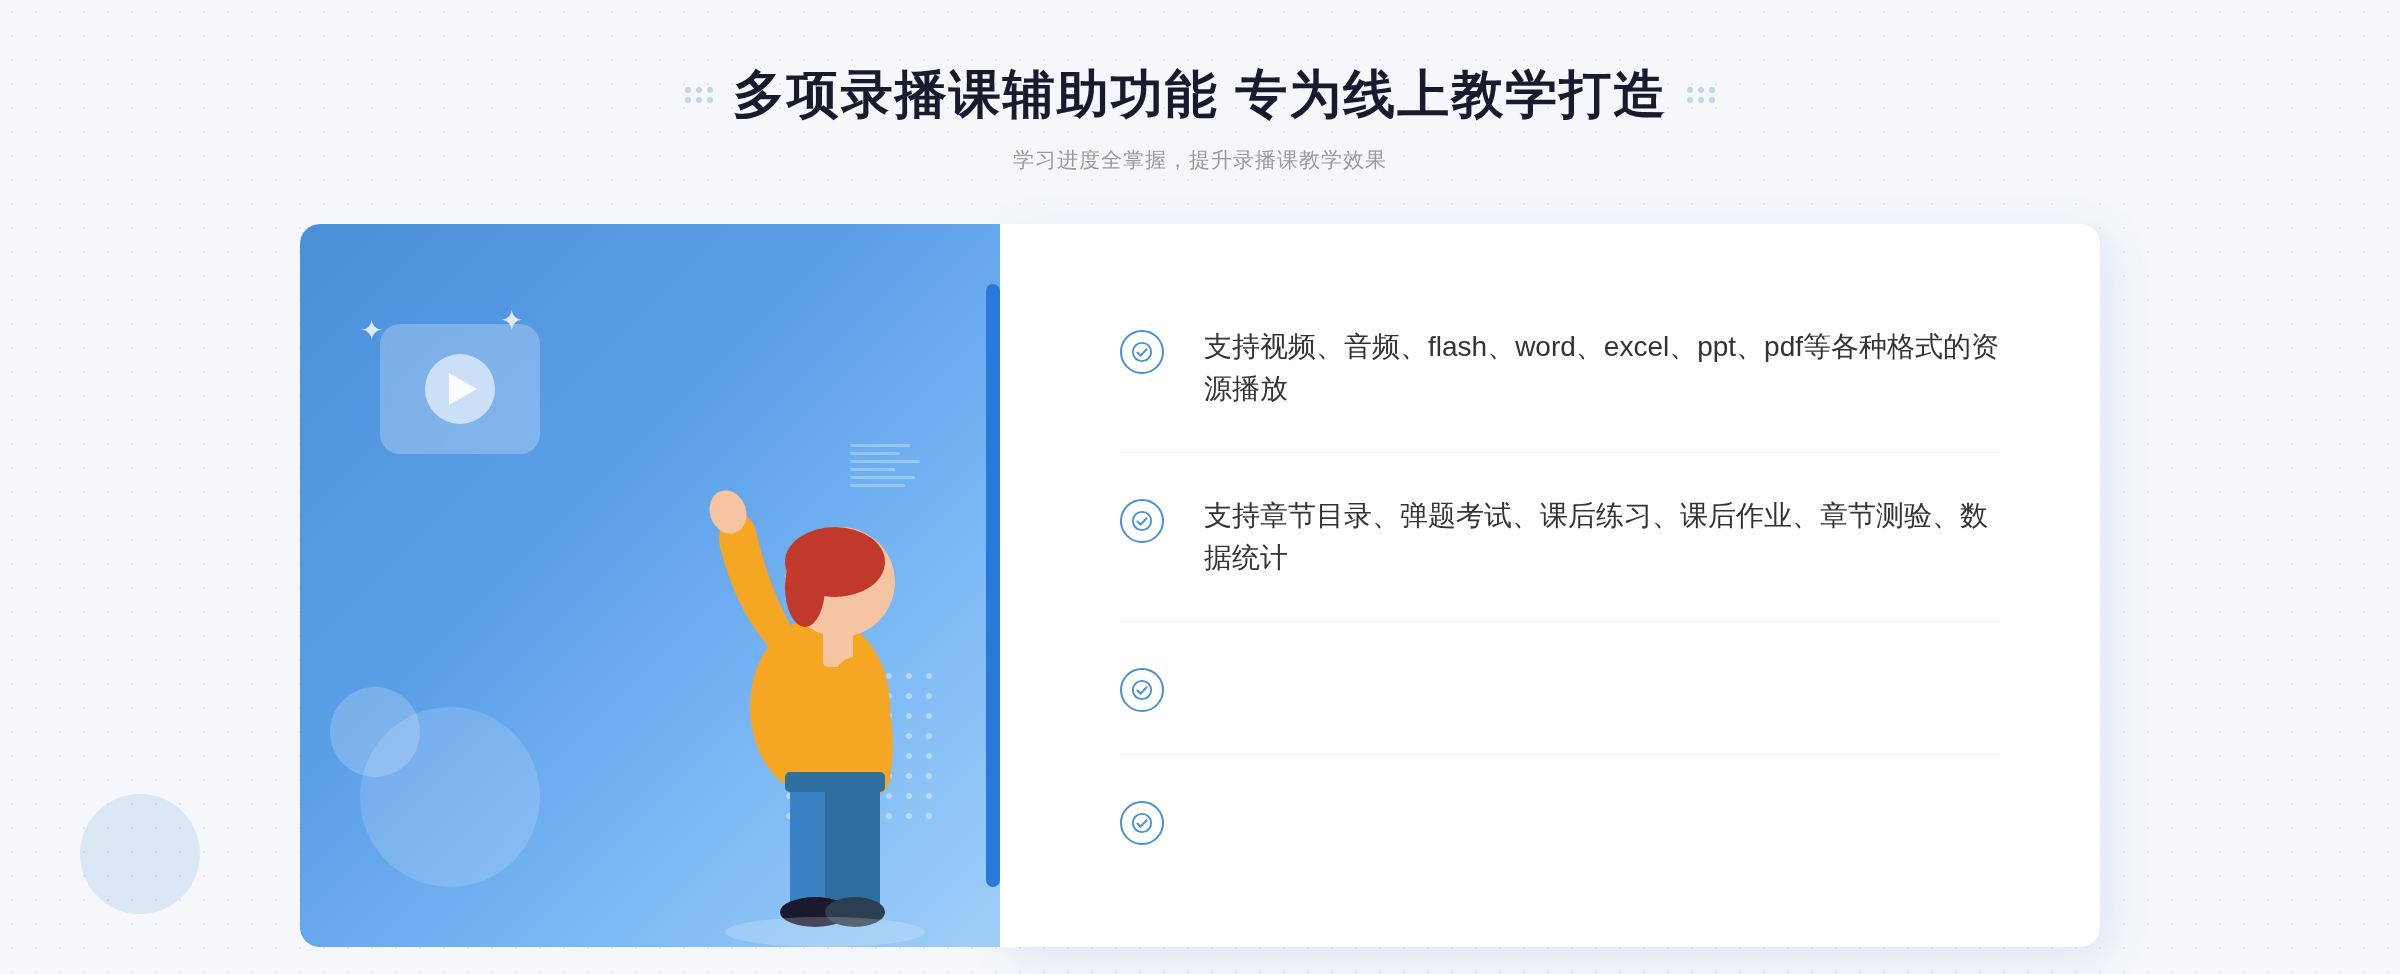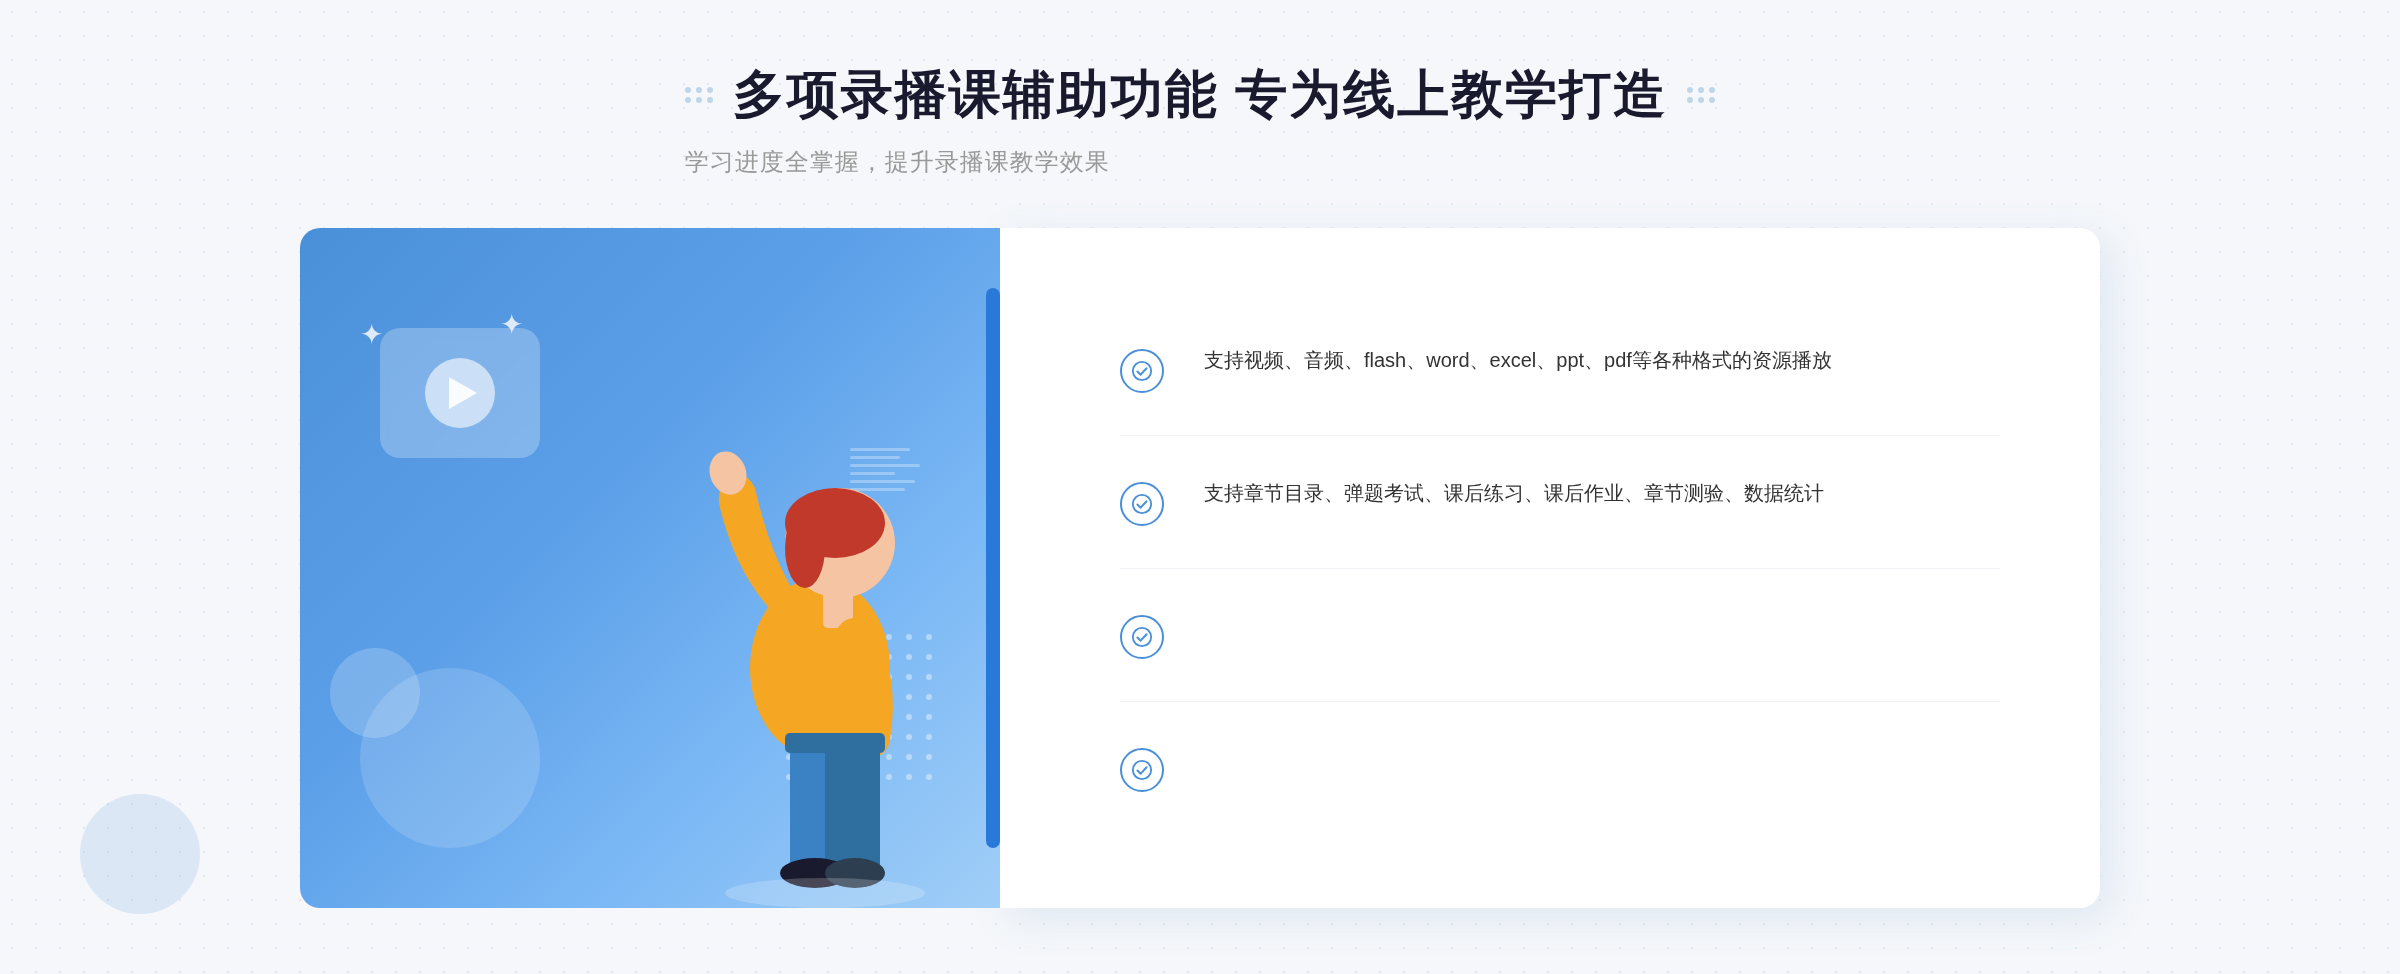--- a/index.html
+++ b/index.html
@@ -41,39 +41,39 @@
       flex-direction: column;
       align-items: center;
     }
 
     
     .header-section {
       text-align: center;
       margin-bottom: 50px;
       display: flex;
       flex-direction: column;
-      align-items: flex-start;
+      align-items: center;
     }
 
     .title-row {
       display: flex;
       align-items: center;
       gap: 20px;
       margin-bottom: 16px;
     }
 
     .main-title {
       font-size: 52px;
       font-weight: 700;
       color: #1a1a2e;
       letter-spacing: 2px;
     }
 
     .subtitle {
-      font-size: 24px;
+      font-size: 21px;
       color: #999;
       font-weight: 400;
       letter-spacing: 1px;
     }
 
     
     .main-card-area {
       width: 1800px;
       display: flex;
       align-items: stretch;
@@ -237,21 +237,21 @@
       flex-shrink: 0;
       margin-top: 4px;
     }
 
     .check-icon svg {
       width: 22px;
       height: 22px;
     }
 
     .feature-text {
-      font-size: 20px;
+      font-size: 28px;
       color: #333;
       line-height: 1.5;
       font-weight: 400;
     }
 
     
     .left-arrow {
       position: absolute;
       left: 30px;
       top: 50%;

